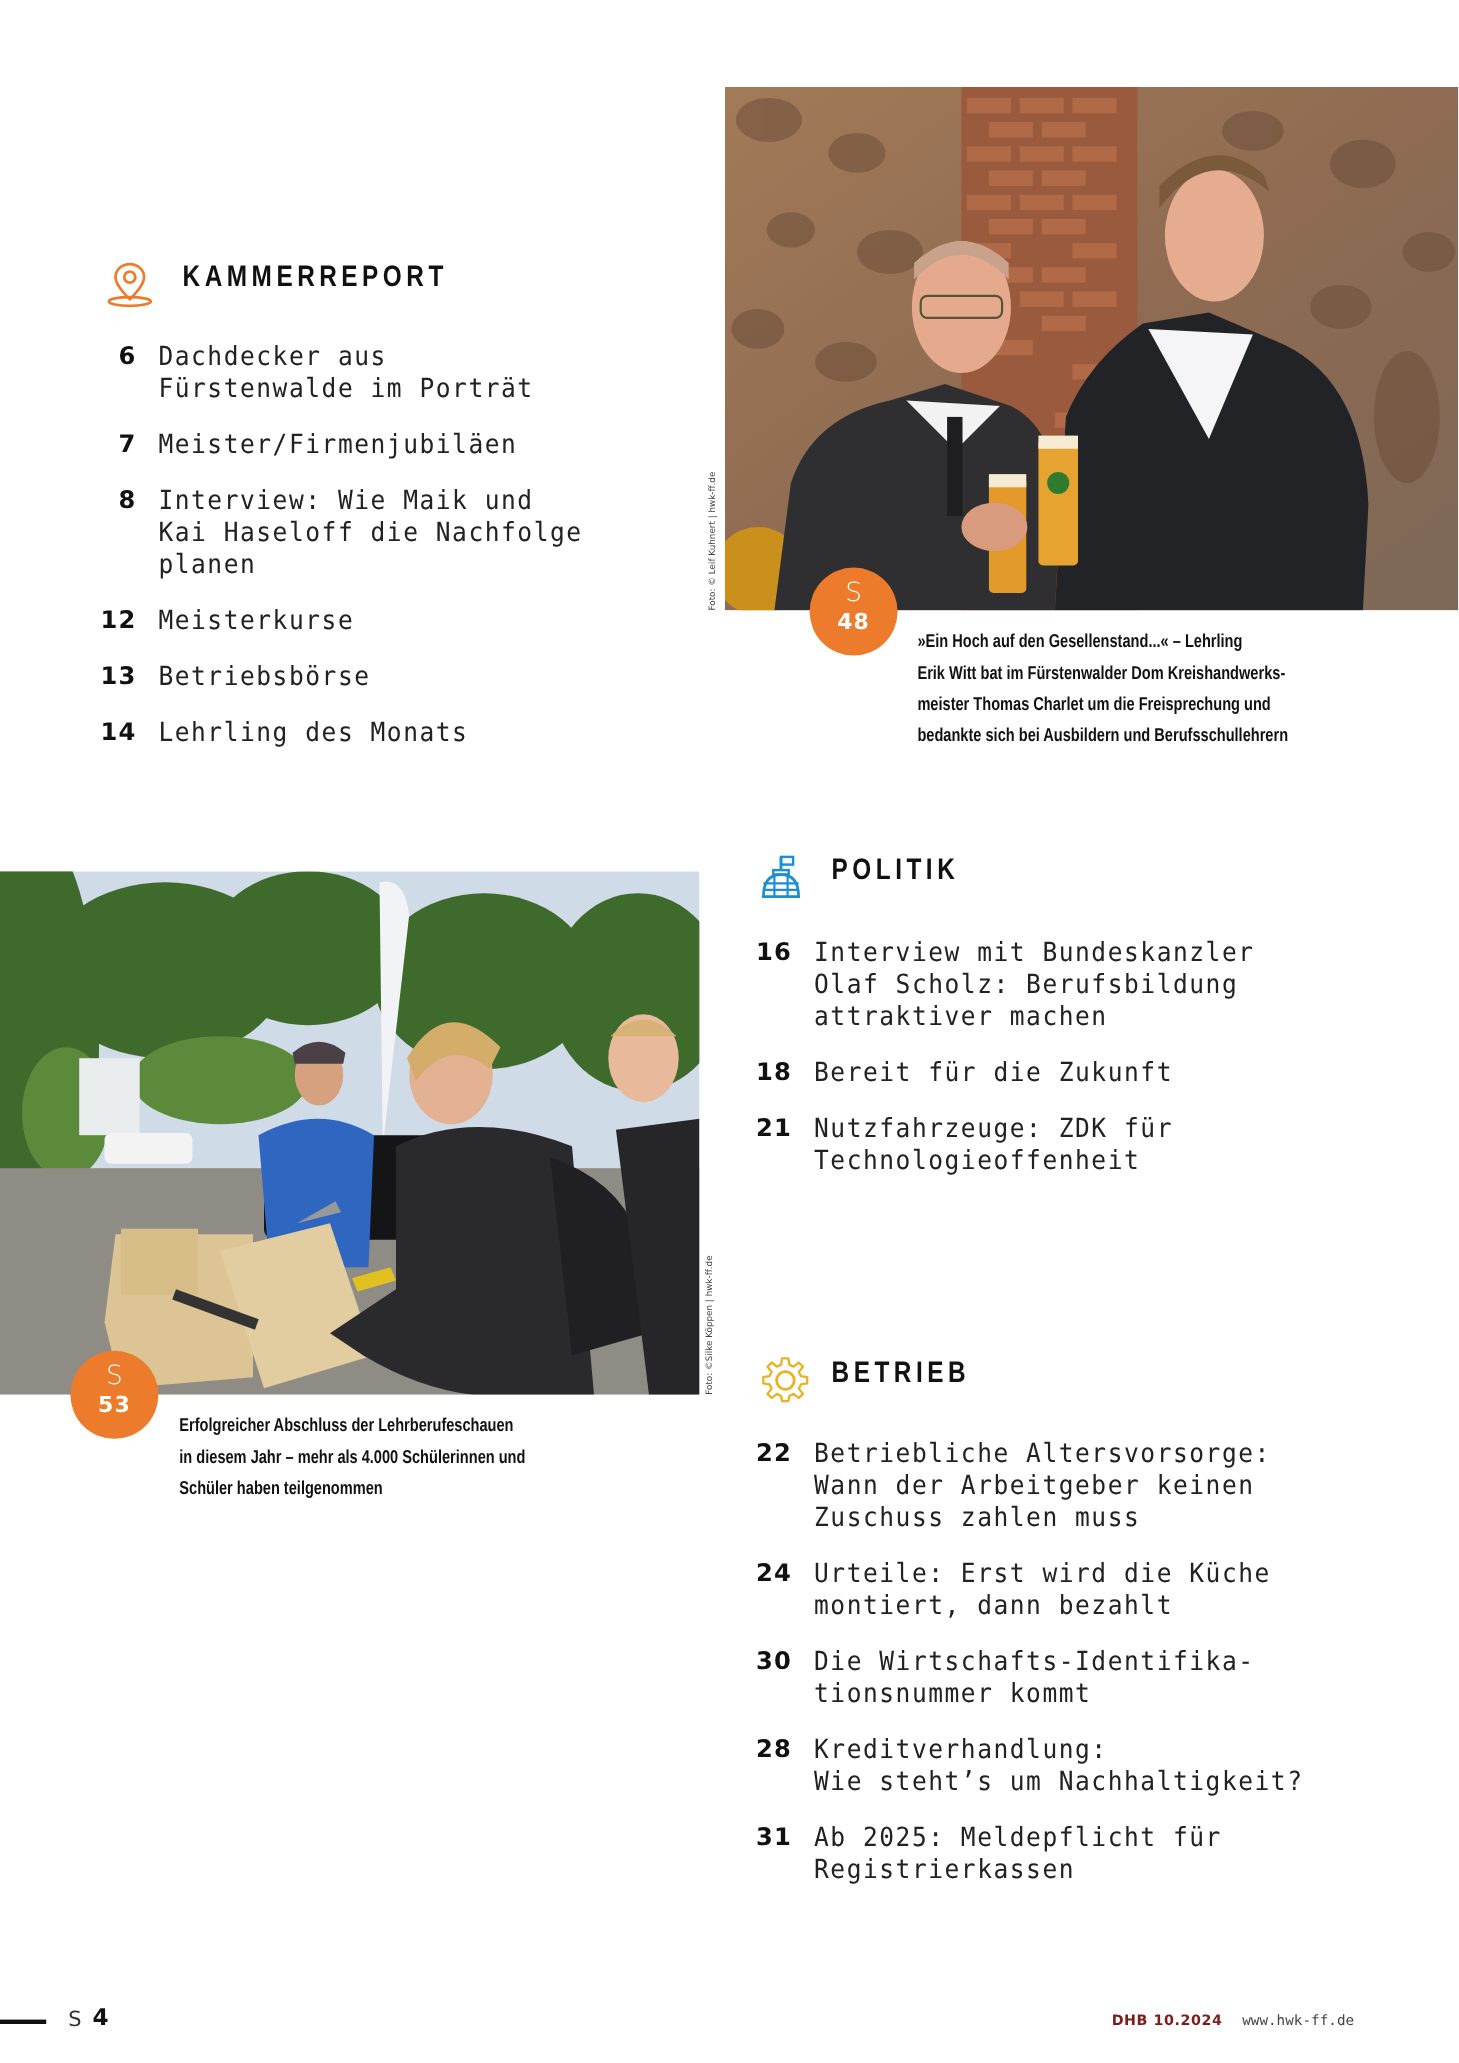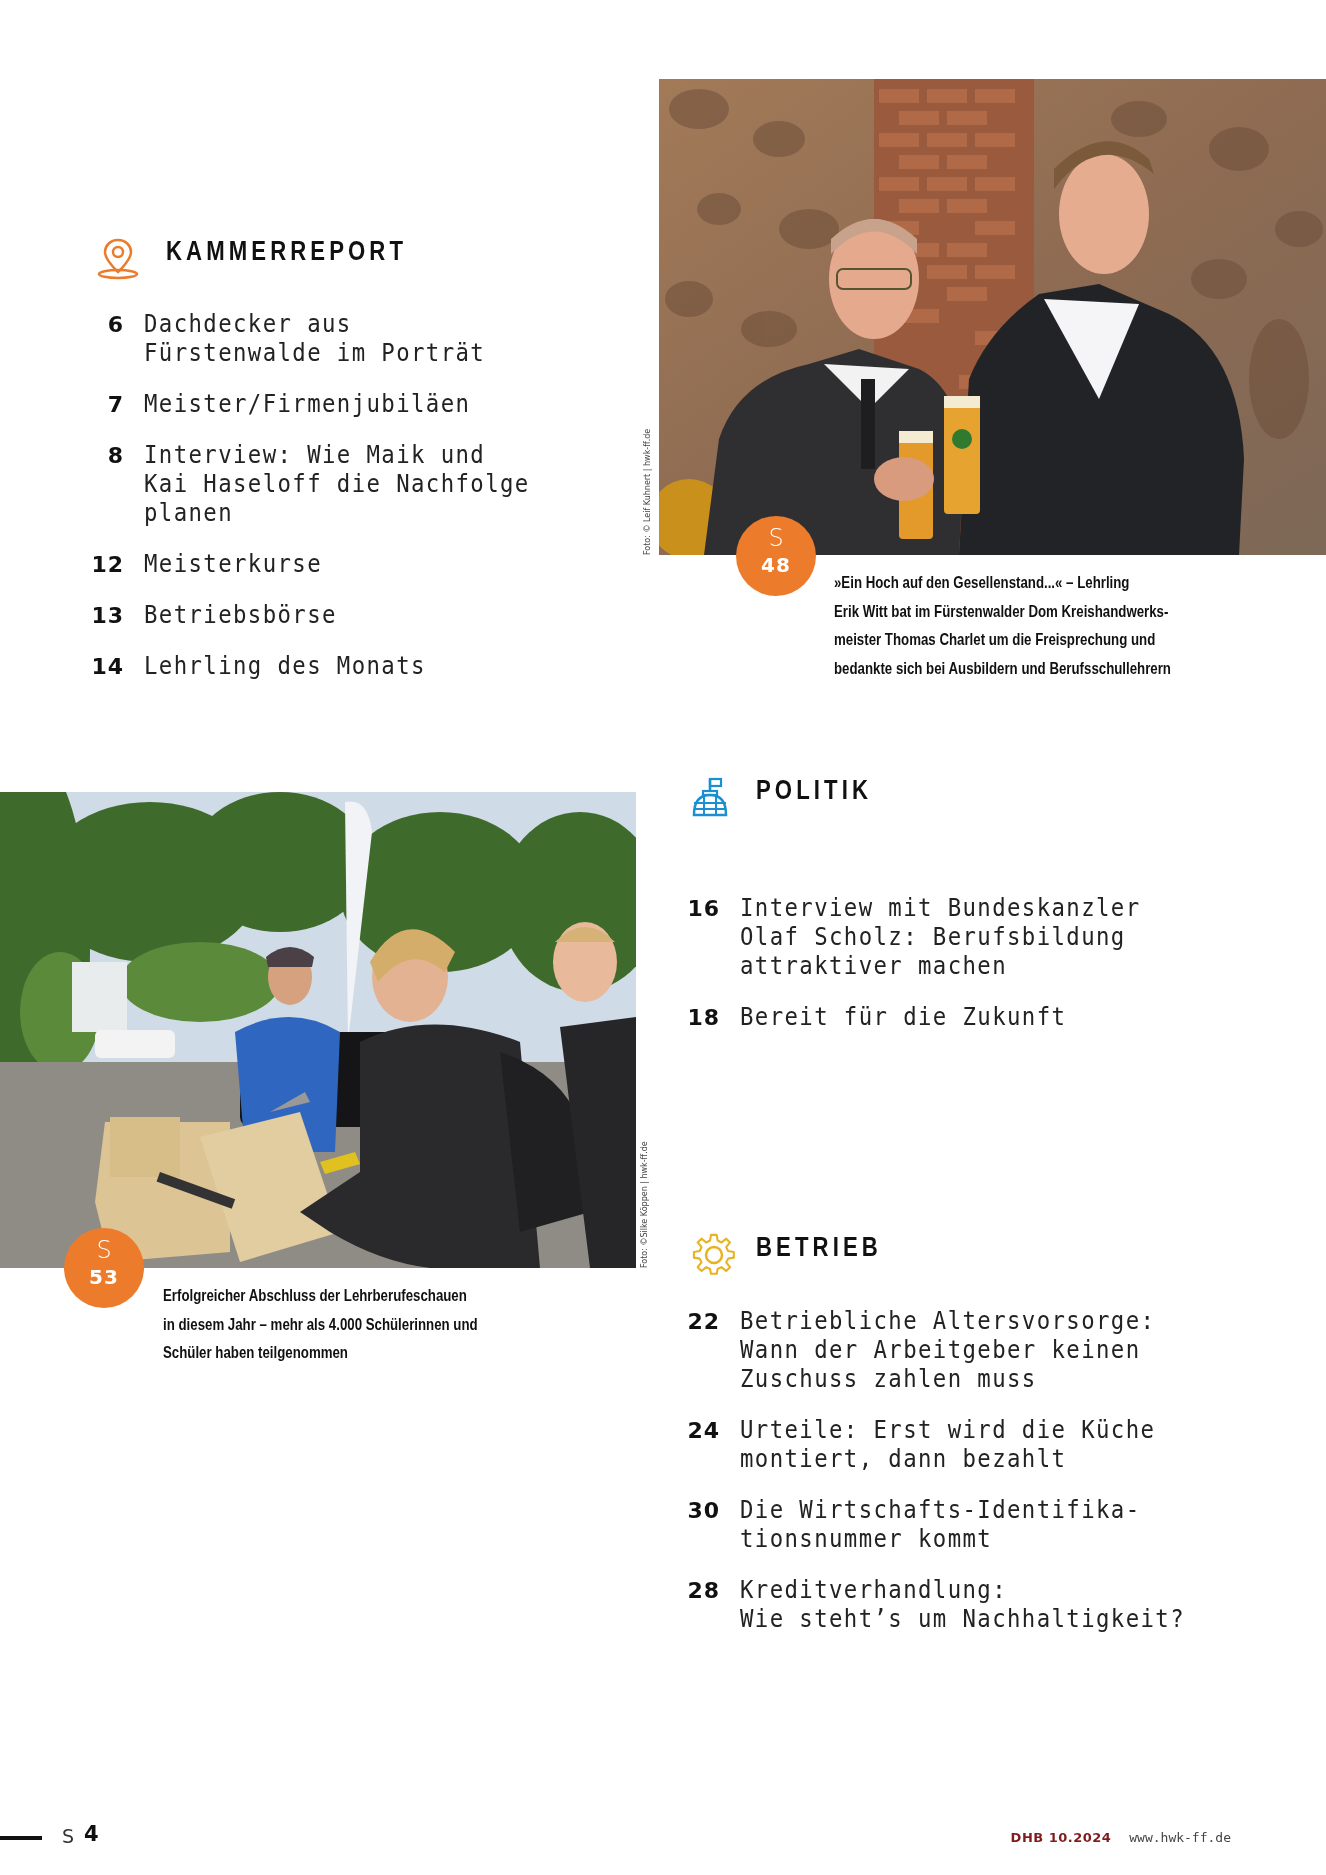--- a/index.html
+++ b/index.html
@@ -243,31 +243,36 @@
     <rect x="13" y="16" width="14" height="4" fill="none" stroke="#1a8fd1" stroke-width="2.2"></rect>
     <path d="M4 40 Q4 20 20 20 Q36 20 36 40 Z" fill="none" stroke="#1a8fd1" stroke-width="2.5"></path>
     <line x1="4" y1="28" x2="36" y2="28" stroke="#1a8fd1" stroke-width="2"></line>
     <line x1="4" y1="34" x2="36" y2="34" stroke="#1a8fd1" stroke-width="2"></line>
     <line x1="14" y1="22" x2="14" y2="40" stroke="#1a8fd1" stroke-width="2"></line>
     <line x1="26" y1="22" x2="26" y2="40" stroke="#1a8fd1" stroke-width="2"></line>
   </svg>
   <span class="title" style="left:66px;">POLITIK</span>
 </div>
 
-<div class="toc" style="left:680px; top:852px;margin-top:42px;">
+<div class="toc" style="left:680px; top:852px;">
   <div class="toc-item">
     <span class="toc-num">16</span>
     <span class="toc-text">Interview mit Bundeskanzler
 Olaf Scholz: Berufsbildung
 attraktiver machen</span>
   </div>
   <div class="toc-item">
     <span class="toc-num">18</span>
     <span class="toc-text">Bereit für die Zukunft</span>
   </div>
+  <div class="toc-item">
+    <span class="toc-num">21</span>
+    <span class="toc-text">Nutzfahrzeuge: ZDK für
+Technologieoffenheit</span>
+  </div>
 </div>
 
 <div class="section-head" style="left:692px; top:1232px;">
   <svg class="icon" viewBox="0 0 44 44">
     <path d="M19 3 L25 3 L26 9 L30 11 L35 7 L39 11 L35 16 L37 20 L43 21 L43 27 L37 28 L35 32 L39 37 L35 41 L30 37 L26 39 L25 44 L19 44 L18 39 L14 37 L9 41 L5 37 L9 32 L7 28 L1 27 L1 21 L7 20 L9 16 L5 11 L9 7 L14 11 L18 9 Z" fill="none" stroke="#e8b322" stroke-width="2.2" stroke-linejoin="round" transform="scale(0.95) translate(1 0)"></path>
     <circle cx="22" cy="23" r="8" fill="none" stroke="#e8b322" stroke-width="2.5"></circle>
   </svg>
   <span class="title" style="left:64px;">BETRIEB</span>
 </div>
 
@@ -285,20 +290,25 @@
   </div>
   <div class="toc-item">
     <span class="toc-num">30</span>
     <span class="toc-text">Die Wirtschafts-Identifika-
 tionsnummer kommt</span>
   </div>
   <div class="toc-item">
     <span class="toc-num">28</span>
     <span class="toc-text">Kreditverhandlung:
 Wie steht’s um Nachhaltigkeit?</span>
+  </div>
+  <div class="toc-item">
+    <span class="toc-num">31</span>
+    <span class="toc-text">Ab 2025: Meldepflicht für
+Registrierkassen</span>
   </div>
 </div>
 
 <div class="footer-rule"></div>
 <span class="footer-s">S</span>
 <span class="footer-page">4</span>
 <div class="footer-right">
   <span class="footer-issue">DHB 10.2024</span>
   <span class="footer-url">www.hwk-ff.de</span>
 </div>

